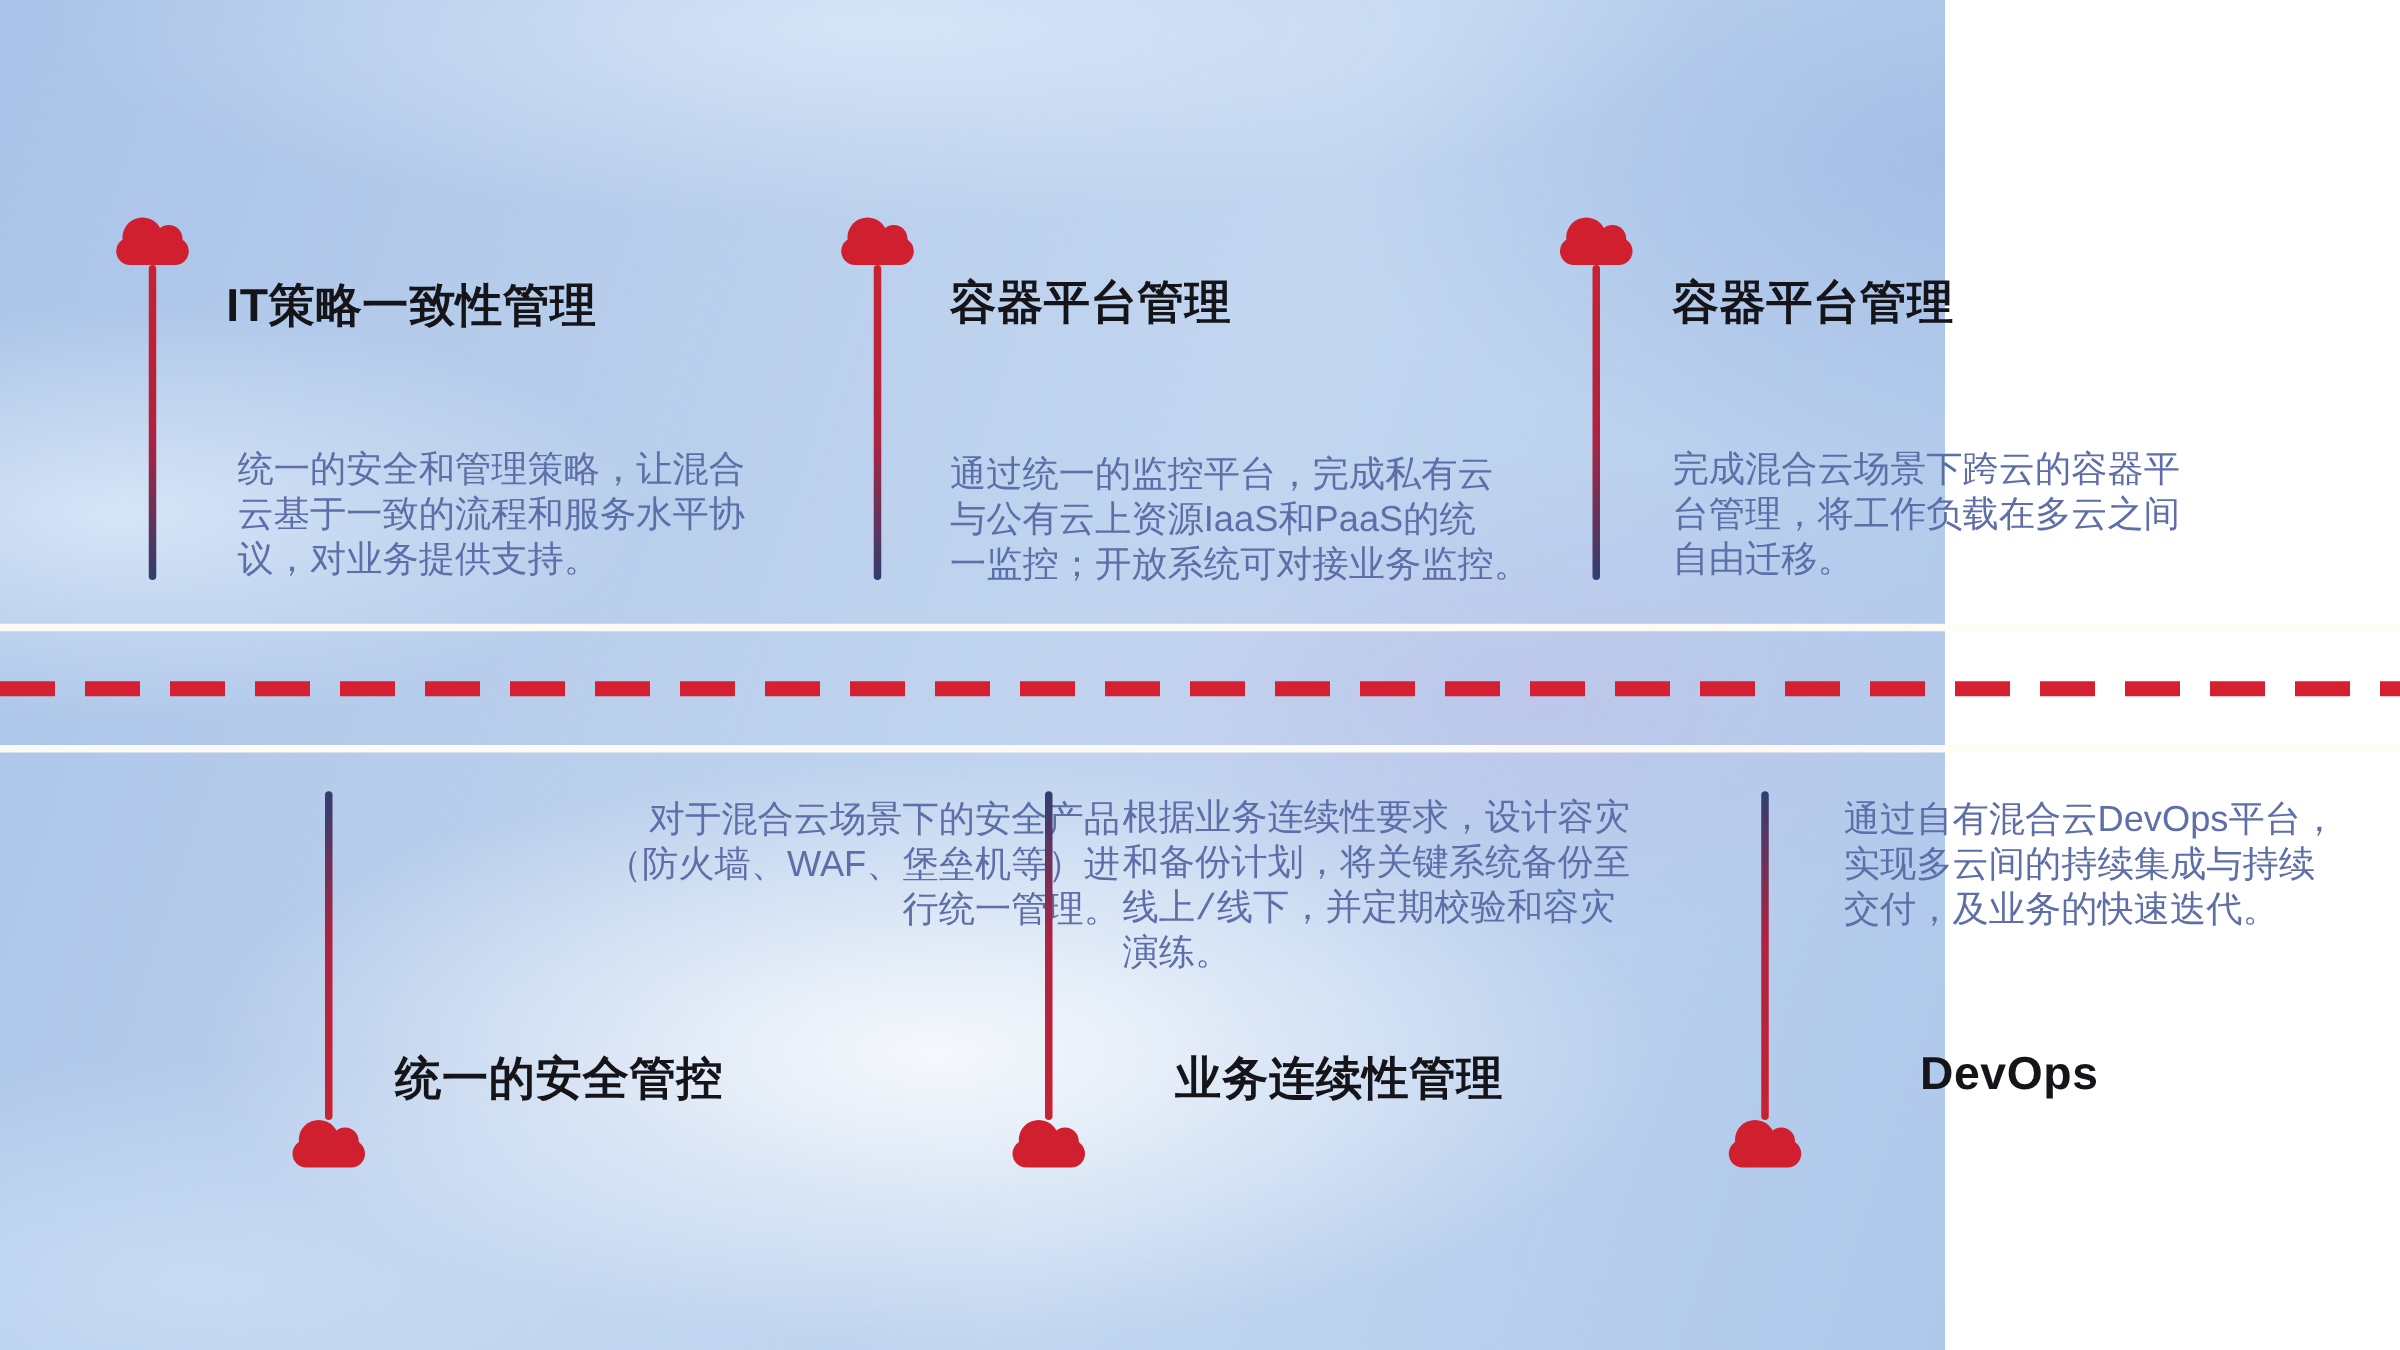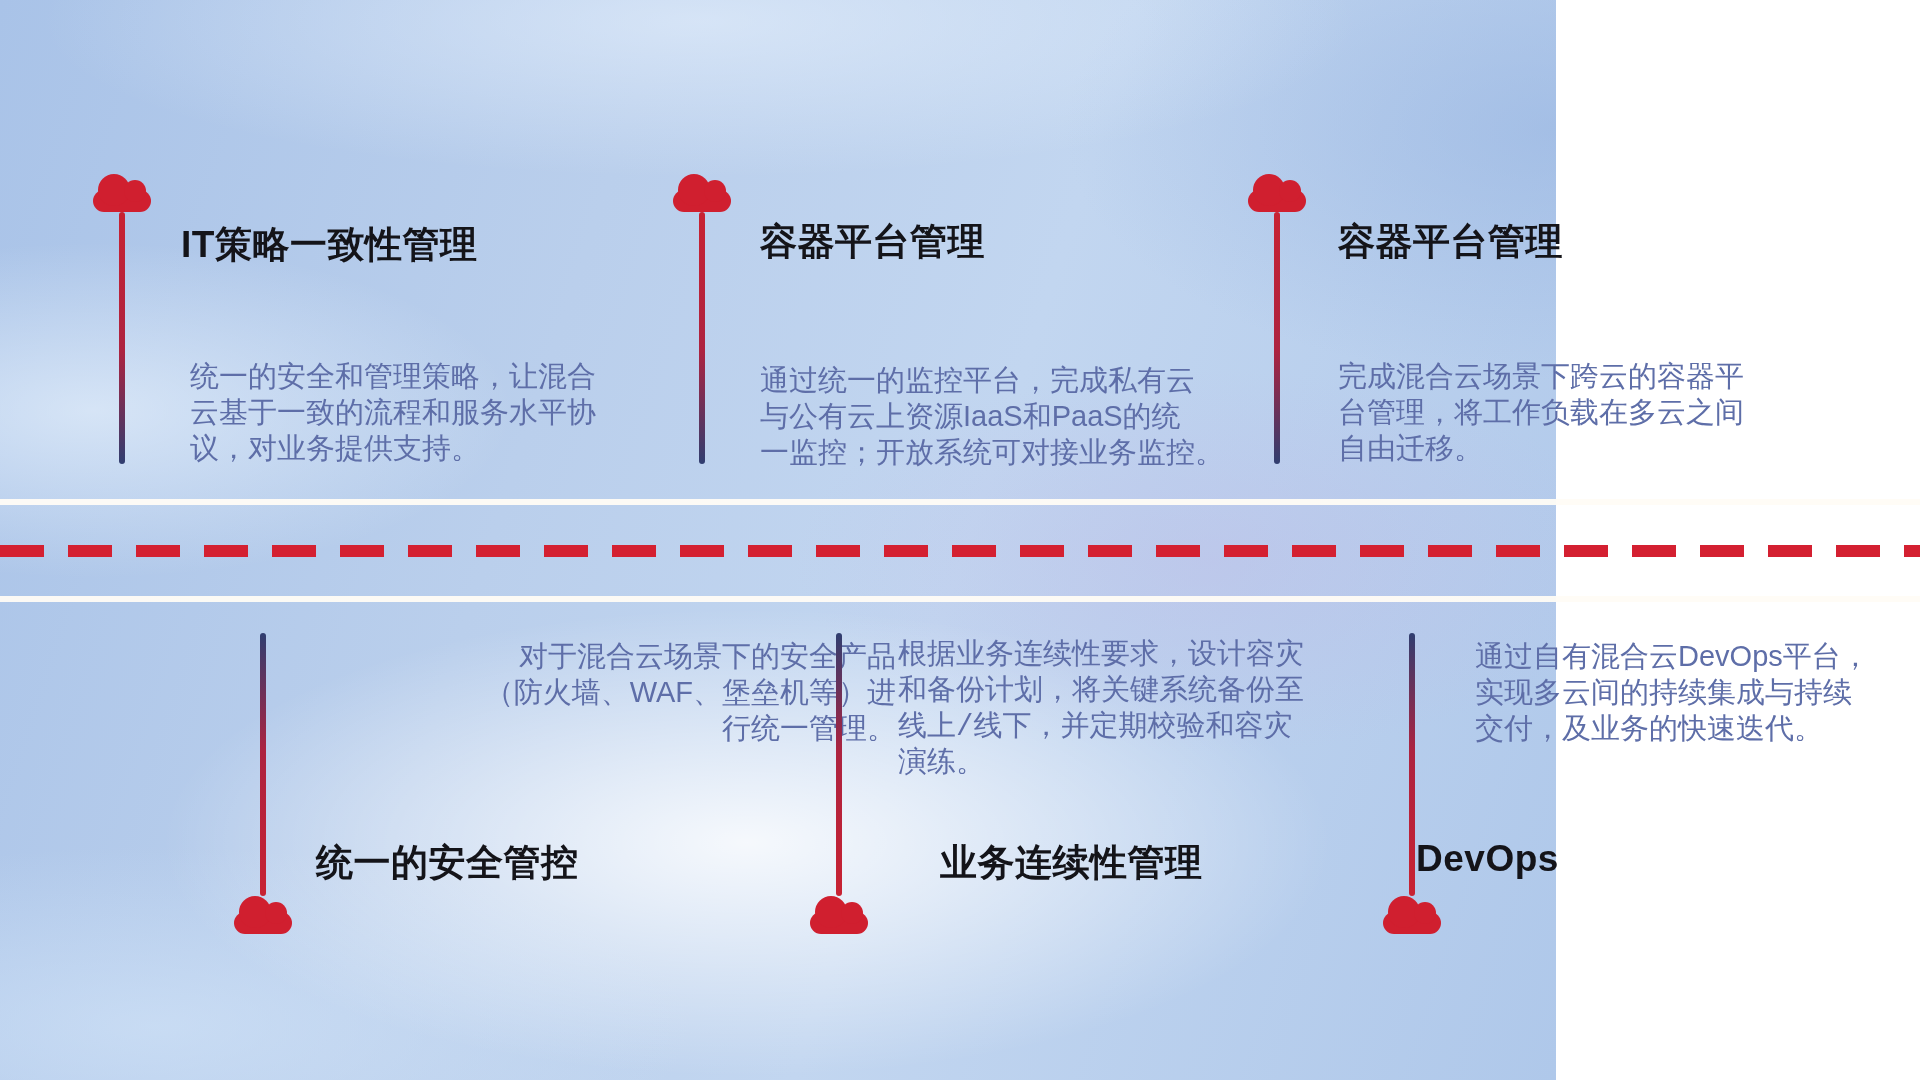--- a/index.html
+++ b/index.html
@@ -113,16 +113,16 @@
 演练。</div>
     <div class="title" style="left:940px;top:838px;">业务连续性管理</div>
   </div>
 
   <div>
     <div class="stem bottom" style="left:1409px;top:633px;height:263px;"></div>
     <div class="cloud" style="left:1383px;top:912px;"></div>
     <div class="desc" style="left:1475px;top:638px;">通过自有混合云DevOps平台，
 实现多云间的持续集成与持续
 交付，及业务的快速迭代。</div>
-    <div class="title" style="left:1416px;top:838px;text-align:right;">DevOps</div>
+    <div class="title" style="left:1536px;top:838px;text-align:right;">DevOps</div>
   </div>
 
 </div>
 
 </body></html>

